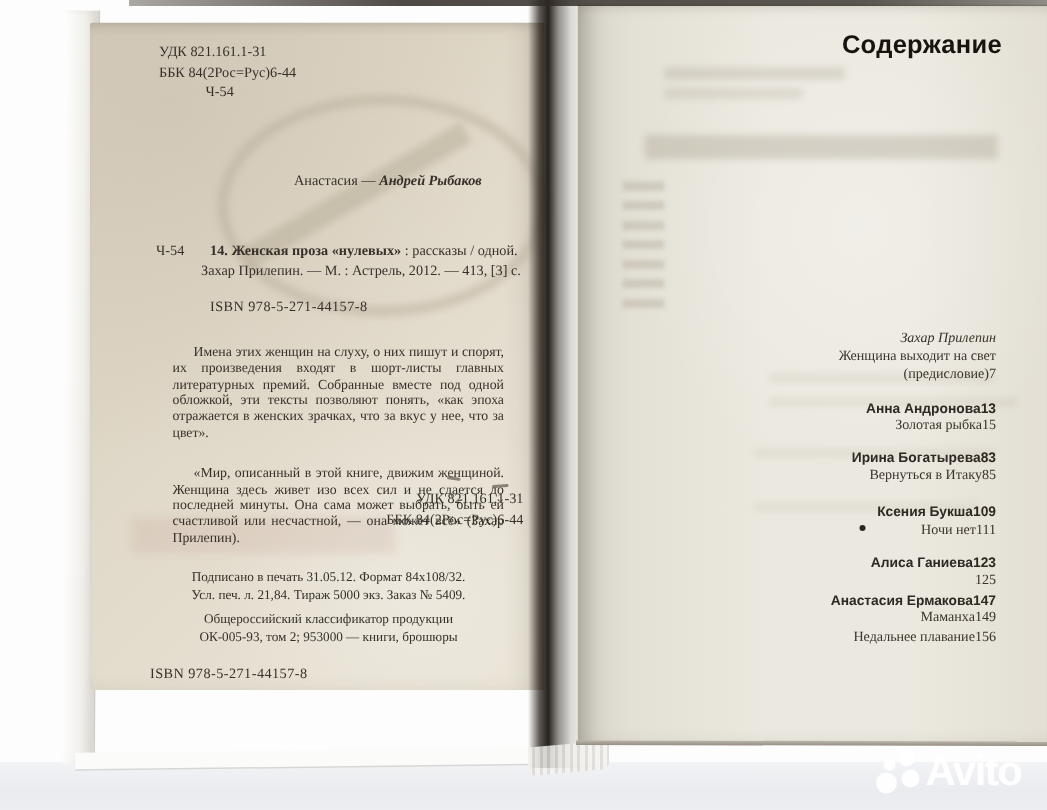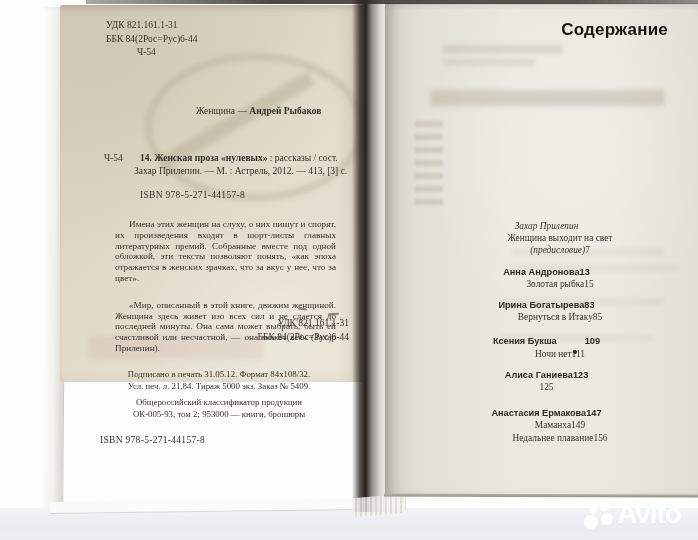--- a/index.html
+++ b/index.html
@@ -20,21 +20,21 @@
   .cover-bottom{position:absolute;left:50px;top:500px;width:308px;height:11px;
     background:#fbfbfa;border-bottom:1px solid #d6d6d4;transform:rotate(-.7deg);}
   .page-stack{position:absolute;left:352px;top:496px;width:54px;height:19px;
     background:repeating-linear-gradient(90deg,#f3f2ef 0 3px,#dcdad5 3px 5px);
     transform:skewY(-5deg);border-radius:0 0 5px 5px;opacity:.85;}
   .right-bottom-edge{position:absolute;left:384px;top:494px;width:314px;height:3px;
     background:linear-gradient(180deg,#b9b4aa,#968f84);transform:rotate(.15deg);}
 
   
   .page{position:absolute;}
-  .page-left{left:60px;top:5px;width:303px;height:377px;border-radius:2px 0 0 2px;
+  .page-left{left:60px;top:15px;width:303px;height:445px;border-radius:2px 0 0 2px;
     background:
       radial-gradient(120% 90% at 18% 12%, rgba(120,105,85,.10), transparent 60%),
       radial-gradient(60% 40% at 70% 85%, rgba(255,255,255,.25), transparent 70%),
       linear-gradient(135deg,#d8d0bf 0%,#ded6c5 35%,#e6dfd1 70%,#eae4d6 100%);
     box-shadow:inset -16px 0 20px -10px rgba(60,50,40,.28), inset 0 6px 8px -6px rgba(60,50,40,.25);}
   .page-right{left:385px;top:3px;width:313px;height:493px;
     background:
       radial-gradient(70% 50% at 60% 30%, rgba(255,255,255,.28), transparent 70%),
       linear-gradient(90deg,#d8d4c9 0%,#e3e0d6 12%,#ebe8df 40%,#ebe8df 72%,#e3dfd4 100%);
     box-shadow:inset 12px 0 16px -8px rgba(60,52,42,.38), inset 0 5px 8px -6px rgba(60,50,40,.2);}
@@ -64,52 +64,52 @@
   .speck{position:absolute;background:#2c261f;border-radius:50%;}
   .speck-r{left:188px;top:347px;width:4px;height:4px;}
   .dash{position:absolute;background:rgba(60,50,40,.55);height:2px;border-radius:1px;}
   .dash1{left:238px;top:303px;width:9px;transform:rotate(8deg);}
   .dash2{left:268px;top:308px;width:11px;transform:rotate(-4deg);}
 
   
   .codes-top{position:absolute;left:46px;top:14px;font-size:9.5px;line-height:13.5px;white-space:nowrap;}
   .codes-top .indent{margin-left:31px;}
   .artist{position:absolute;left:136px;top:101px;font-size:9.5px;white-space:nowrap;}
-  .artist .name{font-weight:700;}
+  .artist .name{font-style:italic;font-weight:700;}
   .catalog{position:absolute;left:44px;top:147px;width:266px;font-size:9.5px;line-height:12.5px;}
   .catalog .ccode{position:absolute;left:0;top:0;}
   .catalog .ctext{display:block;padding-left:36px;}
   .catalog .bold{font-weight:700;}
   .catalog .cline2{display:block;margin-left:-6px;}
   .isbn-top{position:absolute;left:80px;top:185px;font-size:9.5px;letter-spacing:.3px;white-space:nowrap;}
   .annot{position:absolute;left:39px;top:198px;width:253px;font-size:9.2px;line-height:10.8px;text-align:justify;}
   .annot p{margin:16px;text-indent:14px;}
   .annot p + p{margin-top:1px;}
   .codes-bottom{position:absolute;right:14px;top:312px;text-align:right;font-size:9.5px;line-height:13.5px;white-space:nowrap;}
   .imprint{position:absolute;left:28px;top:364px;width:262px;text-align:center;font-size:8.8px;line-height:11.5px;}
   .imprint .block2{margin-top:5px;text-align:center;}
   .isbn-bottom{position:absolute;left:40px;top:430px;font-size:9.5px;letter-spacing:.3px;white-space:nowrap;}
   .copyright{position:absolute;right:26px;top:420px;text-align:right;font-size:8.8px;line-height:12px;white-space:nowrap;}
 
   
   .heading{position:absolute;right:30px;top:17px;font-family:"Liberation Sans",sans-serif;
     font-weight:700;font-size:17px;letter-spacing:.2px;color:#17140f;white-space:nowrap;}
   .toc{position:absolute;left:44px;top:217px;right:34px;}
-  .trow{display:flex;justify-content:center;align-items:baseline;line-height:12.2px;}
+  .trow{display:flex;justify-content:flex-end;align-items:baseline;line-height:12.2px;}
   .trow .tt{font-size:9.4px;color:#3a332b;}
   .trow .tp{font-size:9.4px;color:#3a332b;}
   .trow.a{margin-top:9px;}
-  .trow.a2{margin-top:12px;gap:28px;}
-  .trow.a3{margin-top:14px;}
+  .trow.a2{margin-top:12px;}
+  .trow.a3{margin-top:1px;}
   .trow.a .tt,.trow.a2 .tt,.trow.a3 .tt,
   .trow.a .tp,.trow.a2 .tp,.trow.a3 .tp{
     font-family:"Liberation Sans",sans-serif;font-weight:700;font-size:9.2px;color:#2e2822;}
   .trow.ai .tt{font-style:italic;}
   .trow.e .tt,.trow.ei .tt{padding-left:27px;}
-  .trow.ei .tt{font-style:italic;}
+  .trow.ei .tt{}
 
   
   .watermark{position:absolute;left:582px;top:497px;width:116px;height:38px;color:rgba(255,255,255,.92);}
   .wm-dot{position:absolute;background:rgba(255,255,255,.92);border-radius:50%;}
   .wm-d1{left:7px;top:9px;width:8px;height:8px;}
   .wm-d2{left:17px;top:3px;width:11px;height:11px;}
   .wm-d3{left:2px;top:18px;width:14px;height:14px;}
   .wm-d4{left:19px;top:16px;width:12px;height:12px;}
   .wm-text{position:absolute;left:35px;top:1px;font-family:"Liberation Sans",sans-serif;
     font-weight:700;font-size:28px;letter-spacing:-1px;}
@@ -130,28 +130,28 @@
     <div class="dash dash1"></div>
     <div class="dash dash2"></div>
 
     <div class="codes-top">
       <div>УДК 821.161.1-31</div>
       <div>ББК 84(2Рос=Рус)6-44</div>
       <div class="indent">Ч-54</div>
     </div>
 
     <div class="artist">
-      <span>Женщина —</span>
+      <span>Анастасия —</span>
       <span class="name">Андрей Рыбаков</span>
     </div>
 
     <div class="catalog">
       <span class="ccode">Ч-54</span>
       <span class="ctext">
-        <span class="bold">14. Женская проза «нулевых»</span><span> : рассказы / сост.</span>
+        <span class="bold">14. Женская проза «нулевых»</span><span> : рассказы / одной.</span>
         <span class="cline2">Захар Прилепин. — М. : Астрель, 2012. — 413, [3] с.</span>
       </span>
     </div>
 
     <div class="isbn-top">ISBN 978-5-271-44157-8</div>
 
     <div class="annot">
       <p>Имена этих женщин на слуху, о них пишут и спорят, их произведения входят в шорт-листы главных литературных премий. Собранные вместе под одной обложкой, эти тексты позволяют понять, «как эпоха отражается в женских зрачках, что за вкус у нее, что за цвет».</p>
       <p>«Мир, описанный в этой книге, движим женщиной. Женщина здесь живет изо всех сил и не сдается до последней минуты. Она сама может выбрать, быть ей счастливой или несчастной, — она может всё» (Захар Прилепин).</p>
     </div>

